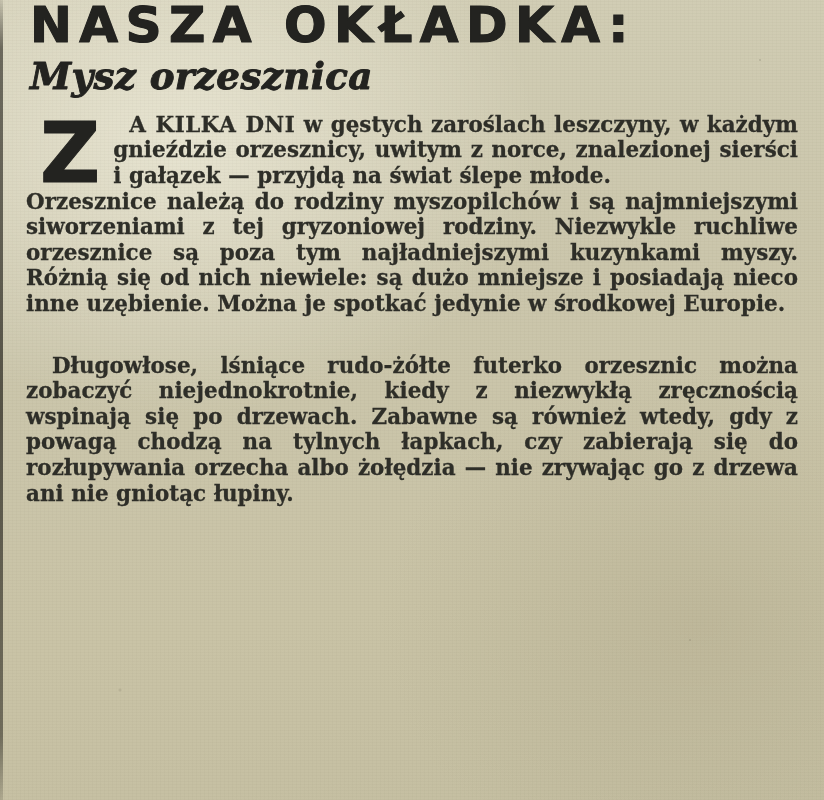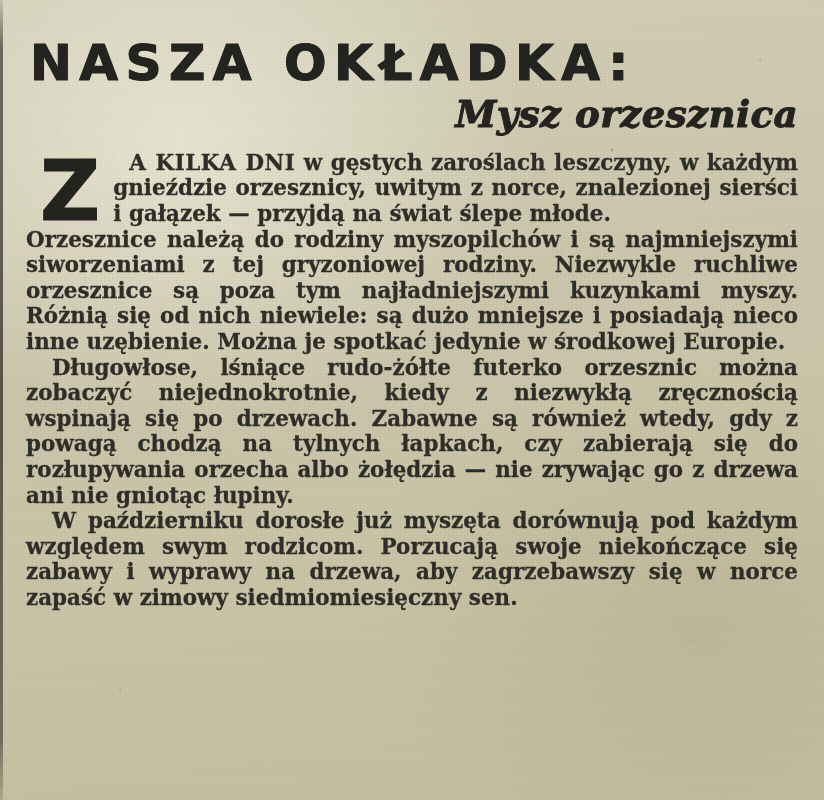--- a/index.html
+++ b/index.html
@@ -70,21 +70,20 @@
 
   .content {
     position: relative;
     z-index: 3;
     padding: 0 26px 0 26px;
   }
 
   
   .headline {
     margin: 0;
-    padding-top: 38px;
     font-family: "DejaVu Sans", sans-serif;
     font-weight: 700;
     font-size: 50px;
     line-height: 1.0;
     letter-spacing: 7.5px;
     color: #232320;
     text-align: left;
     padding-left: 4px;
     -webkit-text-stroke: 1.1px #232320;
     text-shadow: 0.6px 0 0 rgba(35,35,32,0.55), -0.4px 0.4px 0 rgba(35,35,32,0.30);
@@ -92,21 +91,21 @@
 
   .subhead {
     margin: 7px 0 0 0;
     font-family: "DejaVu Serif", serif;
     font-weight: 700;
     font-style: italic;
     font-size: 37px;
     line-height: 1.05;
     letter-spacing: 0.5px;
     color: #232320;
-    text-align: right;
+    text-align: left;
     padding-left: 4px;
     -webkit-text-stroke: 0.9px #232320;
     text-shadow: 0.7px 0 0 rgba(35,35,32,0.5);
   }
 
   
   .body-text {
     margin-top: 16px;
     font-family: "DejaVu Serif", serif;
     font-weight: 700;
@@ -121,20 +120,21 @@
   .para {
     margin: 0;
     text-align: justify;
     text-justify: inter-word;
   }
   .para + .para {
     margin-top: 0;
   }
   .para.indent {
     text-indent: 26px;
+    margin-top: 36px;
   }
 
   
   .lead {
     position: relative;
   }
   .dropcap {
     float: left;
     font-family: "DejaVu Sans", sans-serif;
     font-weight: 700;
@@ -173,17 +173,16 @@
     <div class="body-text">
 
       <p class="para lead">
         <span class="dropcap">Z</span><span class="lead-run">A KILKA DNI</span><span> w gęstych zaroślach leszczyny, w każdym gnieździe orzesznicy, uwitym z norce, znalezionej sierści i gałązek — przyjdą na świat ślepe młode.</span>
       </p>
 
       <p class="para">Orzesznice należą do rodziny myszopilchów i są najmniejszymi siworzeniami z tej gryzoniowej rodziny. Niezwykle ruchliwe orzesznice są poza tym najładniejszymi kuzynkami myszy. Różnią się od nich niewiele: są dużo mniejsze i posiadają nieco inne uzębienie. Można je spotkać jedynie w środkowej Europie.</p>
 
       <p class="para indent">Długowłose, lśniące rudo-żółte futerko orzesznic można zobaczyć niejednokrotnie, kiedy z niezwykłą zręcznością wspinają się po drzewach. Zabawne są również wtedy, gdy z powagą chodzą na tylnych łapkach, czy zabierają się do rozłupywania orzecha albo żołędzia — nie zrywając go z drzewa ani nie gniotąc łupiny.</p>
 
-      <p class="para indent">W październiku dorosłe już myszęta dorównują pod każdym względem swym rodzicom. Porzucają swoje niekończące się zabawy i wyprawy na drzewa, aby zagrzebawszy się w norce zapaść w zimowy siedmiomiesięczny sen.</p>
 
     </div>
   </div>
 </div>
 
 </body></html>

